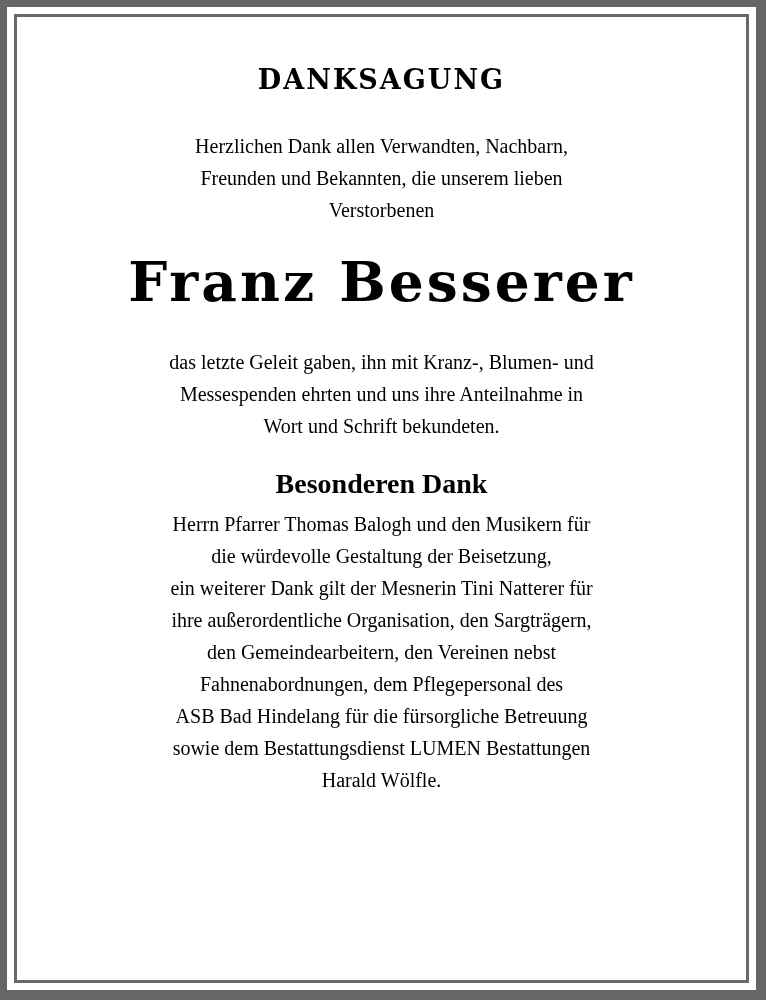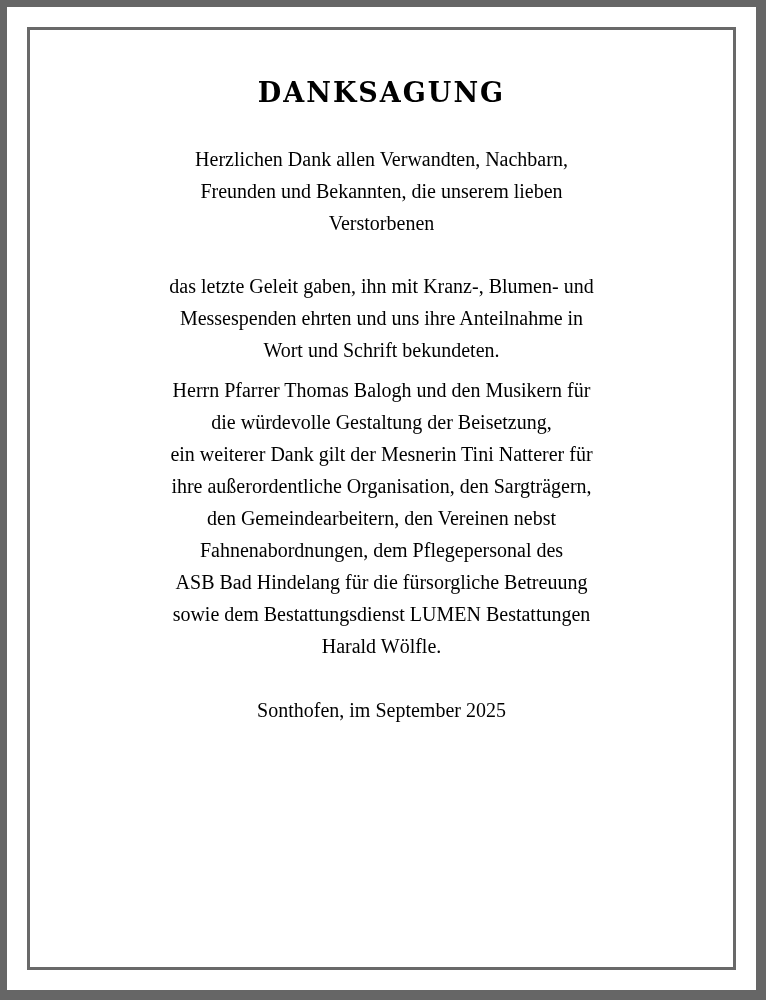--- a/index.html
+++ b/index.html
@@ -20,21 +20,21 @@
     box-sizing: border-box;
     background: var(--paper);
     border-style: solid;
     border-color: var(--frame-outer);
     border-width: 7px 10px 10px 7px;
   }
   .mat {
     width: 100%;
     height: 100%;
     box-sizing: border-box;
-    padding: 20px;
+    padding: 7px;
     background: var(--paper);
   }
   .content {
     width: 100%;
     height: 100%;
     box-sizing: border-box;
     border: 3px solid var(--frame-inner);
     background: var(--paper);
     text-align: center;
     overflow: hidden;
@@ -89,34 +89,35 @@
 <div class="page">
   <div class="mat">
     <div class="content">
 
       <h1 class="title">DANKSAGUNG</h1>
 
       <p class="body-text intro">Herzlichen Dank allen Verwandten, Nachbarn,
 Freunden und Bekannten, die unserem lieben
 Verstorbenen</p>
 
+      <div class="deceased-name">Franz Besserer</div>
 
       <p class="body-text tribute">das letzte Geleit gaben, ihn mit Kranz-, Blumen- und
 Messespenden ehrten und uns ihre Anteilnahme in
 Wort und Schrift bekundeten.</p>
 
+      <div class="subheading">Besonderen Dank</div>
 
       <p class="body-text thanks">Herrn Pfarrer Thomas Balogh und den Musikern für
 die würdevolle Gestaltung der Beisetzung,
 ein weiterer Dank gilt der Mesnerin Tini Natterer für
 ihre außerordentliche Organisation, den Sargträgern,
 den Gemeindearbeitern, den Vereinen nebst
 Fahnenabordnungen, dem Pflegepersonal des
 ASB Bad Hindelang für die fürsorgliche Betreuung
 sowie dem Bestattungsdienst LUMEN Bestattungen
 Harald Wölfle.</p>
 
-      <p class="body-text place-date">Sonthofen, im September 2025</p>
 
 
     </div>
   </div>
 </div>
 
 </body></html>

